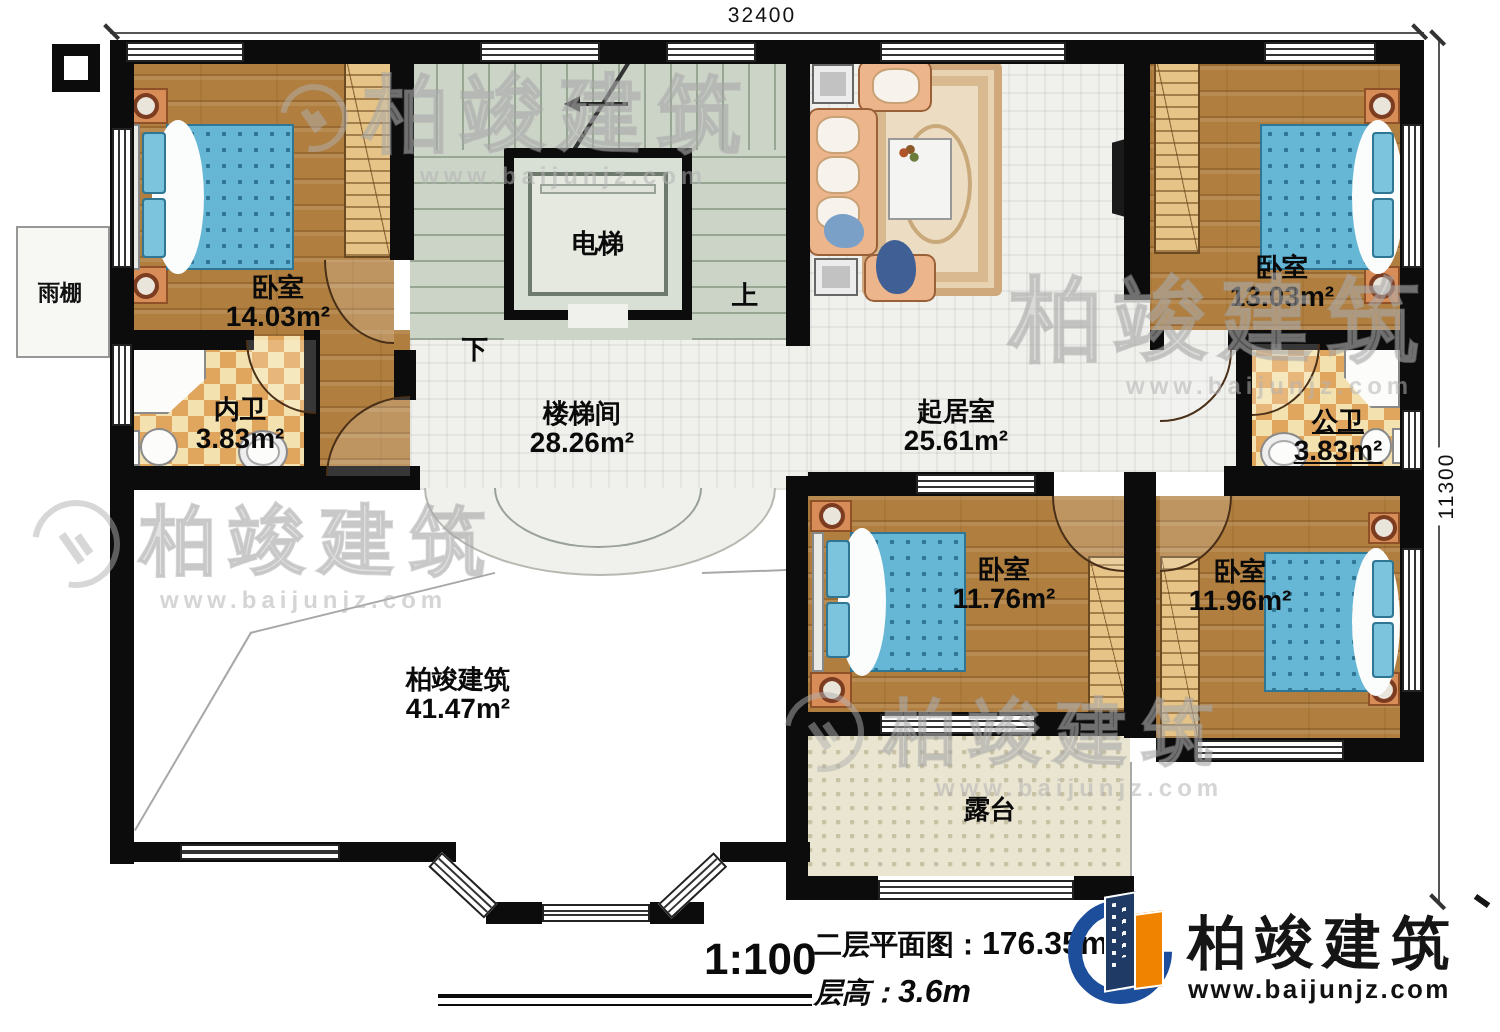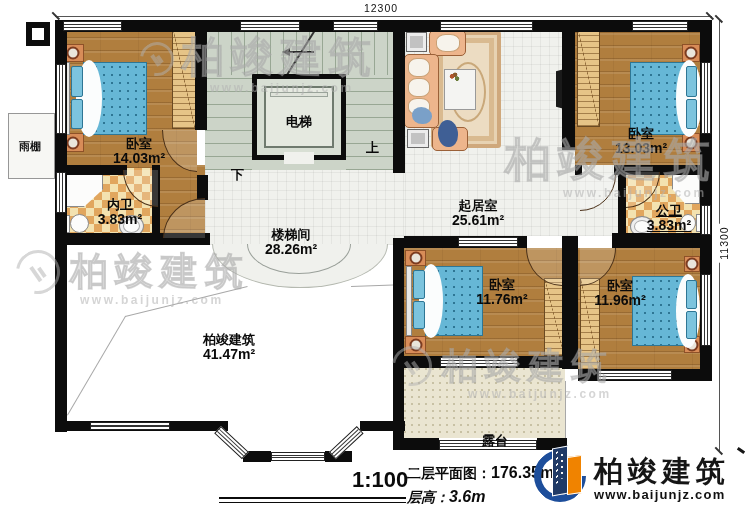--- a/index.html
+++ b/index.html
@@ -235,21 +235,21 @@
     <span class="nm">卧室</span>
       <span class="ar">14.03m²</span>
     </div>
   <div class="rlabel" style="left:120px;top:198px;">
     <span class="nm">内卫</span>
       <span class="ar">3.83m²</span>
     </div>
   <div class="rlabel" style="left:299px;top:115px;">
     <span class="nm">电梯</span>
     </div>
-  <div class="rlabel" style="left:291px;top:200px;margin-top:28px;">
+  <div class="rlabel" style="left:291px;top:200px;">
     <span class="nm">楼梯间</span>
       <span class="ar">28.26m²</span>
     </div>
   <div class="updown" style="left:366px;top:139px;">上</div>
   <div class="updown" style="left:231px;top:166px;">下</div>
   <div class="rlabel" style="left:478px;top:199px;">
     <span class="nm">起居室</span>
       <span class="ar">25.61m²</span>
     </div>
   <div class="rlabel" style="left:641px;top:127px;">
@@ -266,28 +266,28 @@
       <span class="ar">41.47m²</span>
     </div>
   <div class="rlabel" style="left:502px;top:278px;">
     <span class="nm">卧室</span>
       <span class="ar">11.76m²</span>
     </div>
   <div class="rlabel" style="left:620px;top:279px;">
     <span class="nm">卧室</span>
       <span class="ar">11.96m²</span>
     </div>
-  <div class="rlabel" style="left:495px;top:398px;margin-top:36px;">
+  <div class="rlabel" style="left:495px;top:398px;">
     <span class="nm">露台</span>
     </div>
 
   <div class="dimline" style="left:55px;top:16px;width:657px;height:1px;"></div>
   <div class="dimtick" style="left:51px;top:15px;"></div>
   <div class="dimtick" style="left:705px;top:15px;"></div>
-  <div class="dimtext" style="left:381px;top:2px;transform:translateX(-50%);">12300</div>
+  <div class="dimtext" style="left:381px;top:2px;transform:translateX(-50%);">32400</div>
   <div class="dimline" style="left:719px;top:20px;width:1px;height:432px;"></div>
   <div class="dimtick" style="left:714px;top:18px;"></div>
   <div class="dimtick" style="left:714px;top:450px;"></div>
   <div class="dimtext" style="left:704px;top:237px;transform:rotate(-90deg);">11300</div>
 
   <div class="wm" style="left:140px;top:36px;width:240px;height:56px;">
     <span class="emblem" style="left:0;top:6px;width:34px;height:34px;"></span>
     <span class="big" style="left:42px;top:0;font-size:42px;">柏竣建筑</span>
     <span class="url" style="left:70px;top:45px;font-size:12px;">www.baijunjz.com</span>
   </div>

